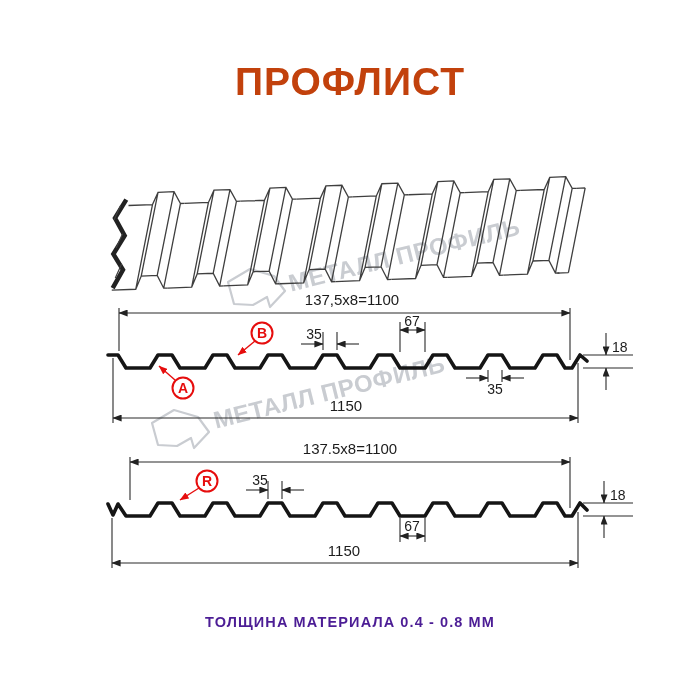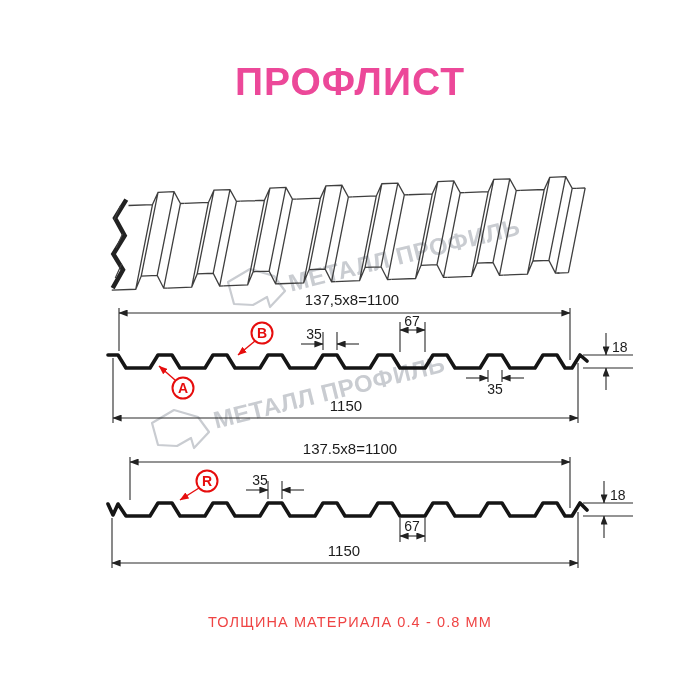--- a/index.html
+++ b/index.html
@@ -1,23 +1,23 @@
 <!DOCTYPE html>
 <html><head>
 <meta charset="utf-8">
 <style>
   html,body{margin:0;padding:0;background:#fff;}
   #page{position:relative;width:700px;height:700px;background:#ffffff;overflow:hidden;
         font-family:"Liberation Sans", sans-serif;}
   .title{position:absolute;left:0;right:0;top:60px;text-align:center;
-         font-size:39px;font-weight:800;letter-spacing:1px;color:#ec4899;}
+         font-size:39px;font-weight:800;letter-spacing:1px;color:#c2410c;}
   .subtitle{position:absolute;left:0;right:0;top:100px;text-align:center;
          font-size:17px;font-weight:700;color:#1c1c1c;}
   .footer{position:absolute;left:0;right:0;top:614px;text-align:center;
-         font-size:14.5px;font-weight:400;letter-spacing:1.1px;color:#ef4444;}
+         font-size:14.5px;font-weight:700;letter-spacing:1.1px;color:#4c1d95;}
   .wm-text{position:absolute;white-space:nowrap;color:#c9ccd1;font-weight:700;
          font-size:24px;letter-spacing:0.5px;transform:rotate(-14deg);
          transform-origin:0 50%;}
   #wm1{left:289px;top:270px;}
   #wm2{left:214px;top:407px;}
   svg{position:absolute;left:0;top:0;}
   svg text{font-family:"Liberation Sans", sans-serif;fill:#1c1c1c;}
   .dimtxt{font-size:14px;}
   .dimtxt-lg{font-size:15px;}
   .redletter{font-size:14px;font-weight:700;fill:#e60d0d;}

